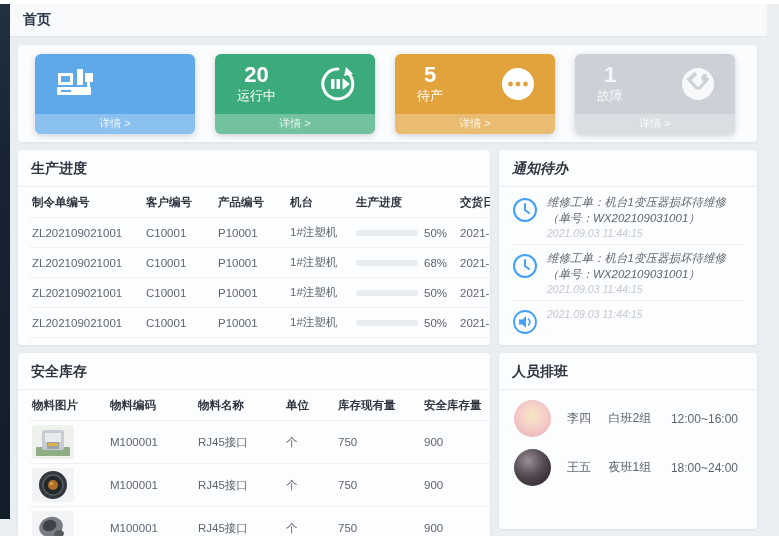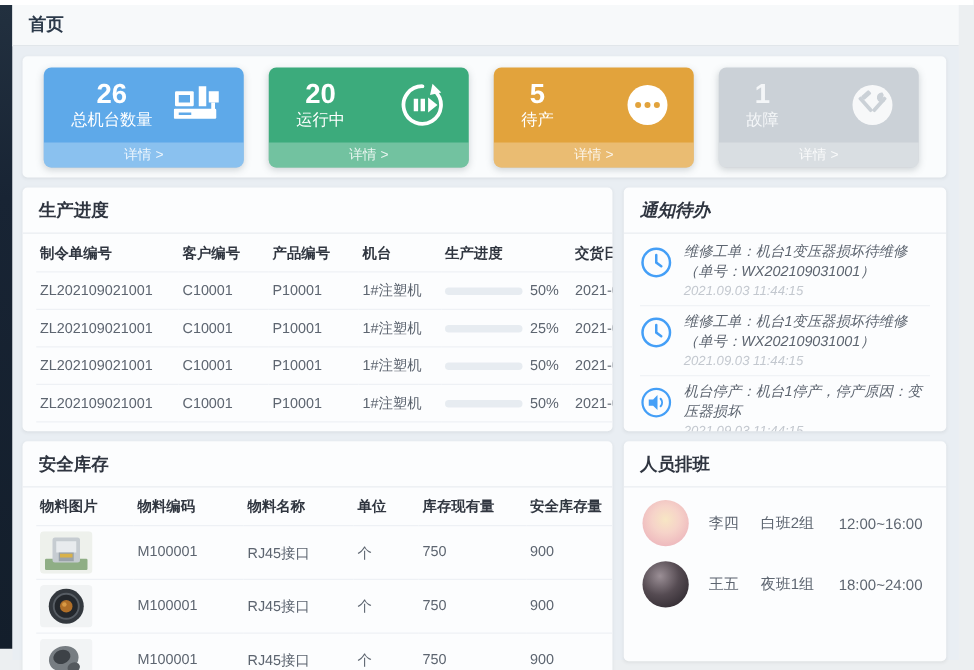--- a/index.html
+++ b/index.html
@@ -85,24 +85,20 @@
   <div class="tabbar">
     <span class="tab-home">首页</span>
   </div>
 
   <div class="content">
 
     <div class="cards-panel">
 
       <div class="stat-card" style="background: rgb(94, 169, 233);">
         <div class="stat-body">
-          <div class="stat-left">
-            <div class="stat-value">26</div>
-            <div class="stat-label">总机台数量</div>
-          </div>
           <span class="stat-icon">
             <svg width="38" height="34" viewBox="0 0 38 34">
               <rect x="1" y="6" width="15" height="12" rx="1" fill="#fff"></rect>
               <rect x="4" y="9" width="9" height="6" fill="#5ea9e9"></rect>
               <rect x="20" y="2" width="6" height="16" fill="#fff"></rect>
               <rect x="28" y="6" width="8" height="9" fill="#fff"></rect>
               <rect x="30" y="15" width="3" height="6" fill="#fff"></rect>
               <rect x="0" y="20" width="34" height="8" rx="1" fill="#fff"></rect>
               <rect x="4" y="23" width="10" height="2" fill="#5ea9e9"></rect>
             </svg>
@@ -198,21 +194,21 @@
                 <td>2021-09-10</td>
               </tr>
               <tr>
                 <td>ZL202109021001</td>
                 <td>C10001</td>
                 <td>P10001</td>
                 <td>1#注塑机</td>
                 <td>
                   <span class="progress-cell">
                     <span class="bar-track"><span class="bar-fill" style="width: 90%;"></span></span>
-                    <span class="bar-label">25%</span>
+                    <span class="bar-label">68%</span>
                   </span>
                 </td>
                 <td>2021-09-10</td>
               </tr>
               <tr>
                 <td>ZL202109021001</td>
                 <td>C10001</td>
                 <td>P10001</td>
                 <td>1#注塑机</td>
                 <td>
@@ -271,21 +267,20 @@
                 <div class="notify-time">2021.09.03 11:44:15</div>
               </span>
             </div>
             <div class="notify-item">
               <span class="notify-ico"><svg width="26" height="26" viewBox="0 0 26 26">
                   <circle cx="13" cy="13" r="11" fill="none" stroke="#449ff7" stroke-width="1.8"></circle>
                   <polygon points="7,10.5 10.5,10.5 14,7 14,19 10.5,15.5 7,15.5" fill="#449ff7"></polygon>
                   <path d="M16.5 10 a4.5 4.5 0 0 1 0 6" fill="none" stroke="#449ff7" stroke-width="1.6" stroke-linecap="round"></path>
                 </svg></span>
               <span>
-                <div class="notify-text">机台停产：机台1停产，停产原因：变压器损坏</div>
                 <div class="notify-time">2021.09.03 11:44:15</div>
               </span>
             </div>
           </div>
       </div>
 
       <div class="panel p-inventory">
         <div class="panel-title">安全库存</div>
         <table class="inv-table">
           <thead>

